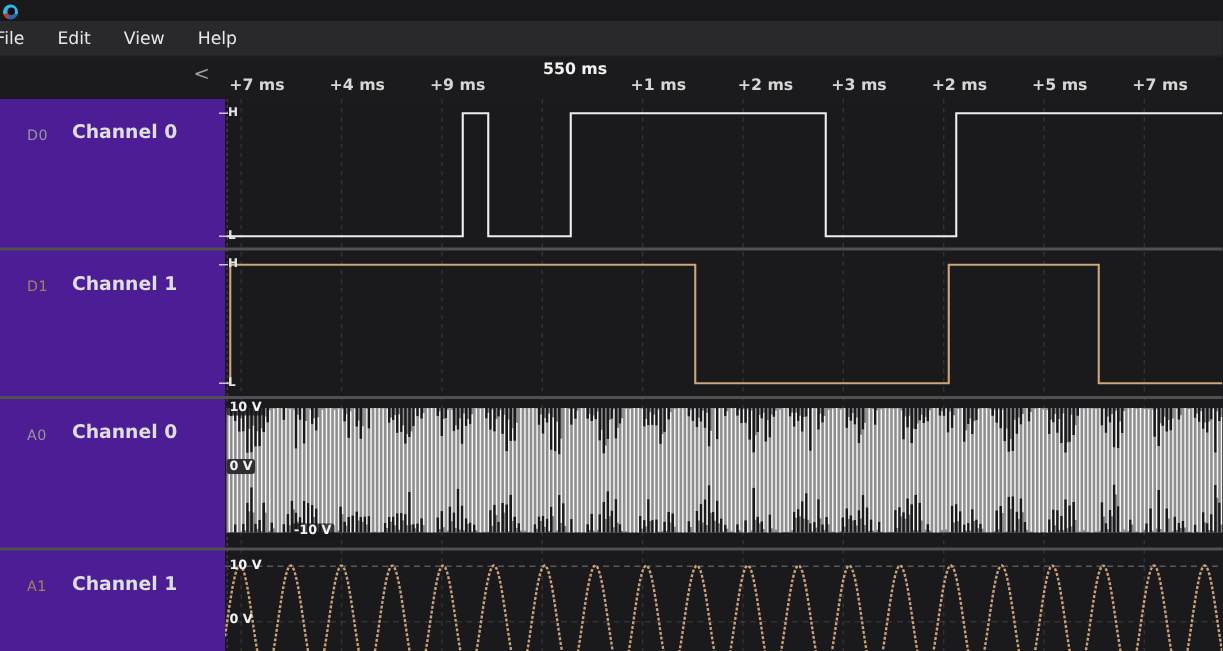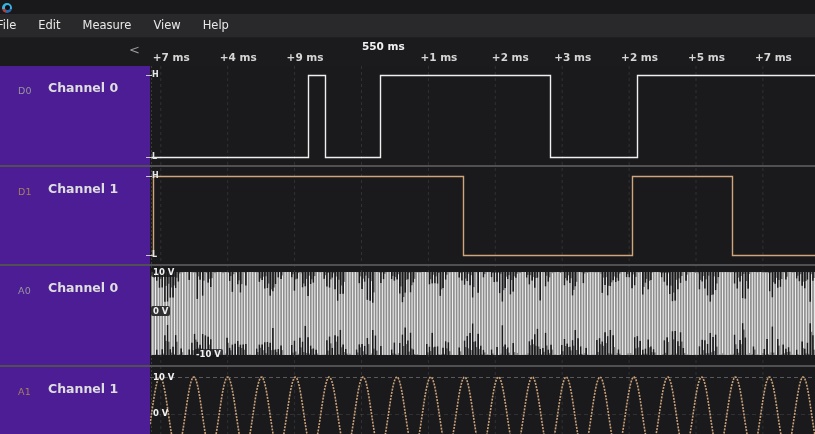--- a/index.html
+++ b/index.html
@@ -52,21 +52,20 @@
 </head>
 <body>
 
 <div class="titlebar">
   <div class="app-icon"></div>
 </div>
 
 <div class="menubar">
   <div class="menu-item">File</div>
   <div class="menu-item">Edit</div>
-  <div class="menu-item">Measure</div>
   <div class="menu-item">View</div>
   <div class="menu-item">Help</div>
 </div>
 
 <div class="timeline" id="timeline">
   <div class="collapse">&lt;</div>
   <div class="major-label" id="major-label" style="left: 362px;">550 ms</div>
 <div class="tick-label" style="left: 148.3px;">+7 ms</div>
     <div class="tick-label" style="left: 215.2px;">+4 ms</div>
     <div class="tick-label" style="left: 282.1px;">+9 ms</div>

